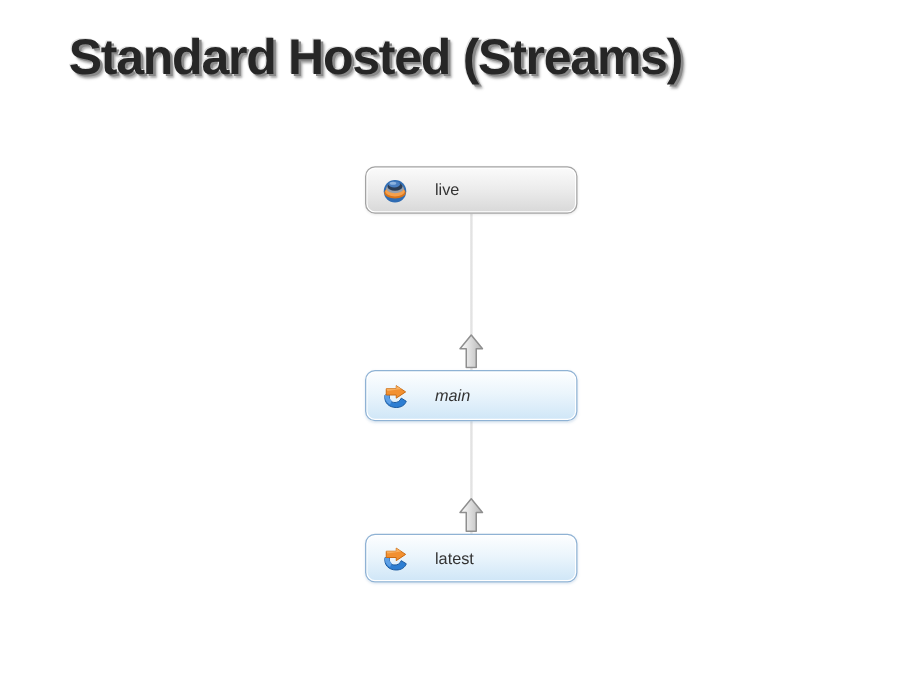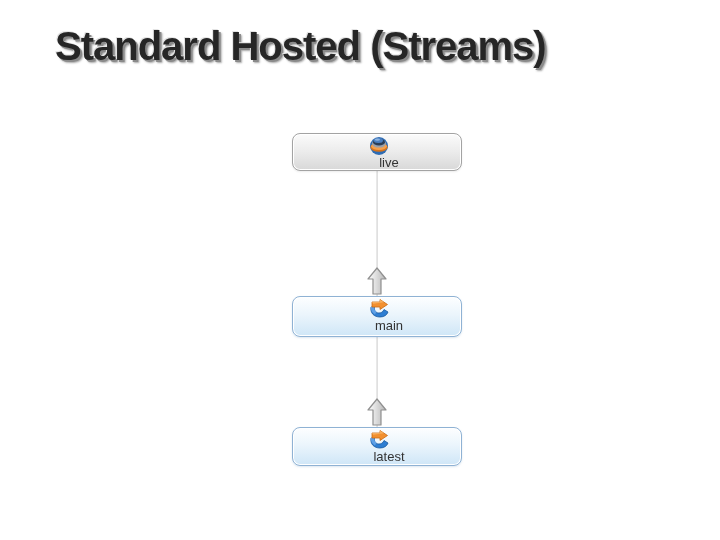--- a/index.html
+++ b/index.html
@@ -31,22 +31,21 @@
        3px 3px 2px rgba(60,60,60,0.45);
     white-space: nowrap;
   }
   .node {
     position: absolute;
     width: 170px;
     border-radius: 8px;
     display: flex;
     align-items: center;
     box-sizing: border-box;
-    padding-left: 24px;
-    flex-direction: column;
+    padding-left: 12px;
   }
   .node .icon {
     width: 22px;
     height: 22px;
     flex: 0 0 22px;
     margin-right: 21px;
   }
   .node .label {
     font-size: 13px;
     color: #333333;
@@ -57,21 +56,21 @@
     border: 1px solid #a3a3a3;
     background: linear-gradient(#fbfbfb, #ececec 48%, #d8d8d8);
     box-shadow: inset 0 0 0 1px #ffffff, 0 1px 2px rgba(0,0,0,0.08);
   }
   .node-blue {
     border: 1px solid #8fb2d4;
     background: linear-gradient(#fdfeff, #ebf5fc 45%, #cfe6f7);
     box-shadow: inset 0 0 0 1px #ffffff, 0 1px 2px rgba(120,160,200,0.25);
   }
   #node-live   { left: 292px; top: 133px; height: 38px; }
-  #node-main   { left: 292px; top: 296px; height: 41px; }
+  #node-main   { left: 292px; top: 296px; height: 41px; font-style: italic; }
   #node-latest { left: 292px; top: 427px; height: 39px; align-items: center; }
 
   .connector-line {
     position: absolute;
     width: 2px;
     background: linear-gradient(to right, #ececec, #dcdcdc);
     left: 376px;
   }
   #connector-live-main   { top: 171px; height: 125px; }
   #connector-main-latest { top: 337px; height: 90px;  }

